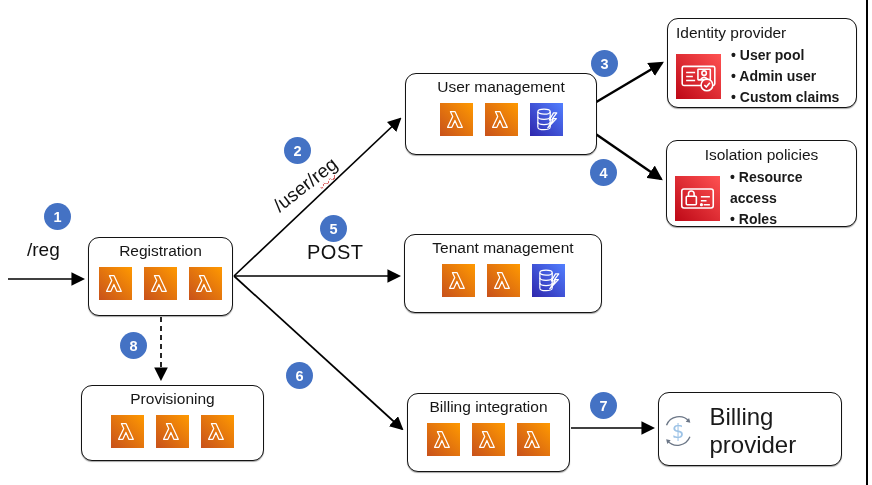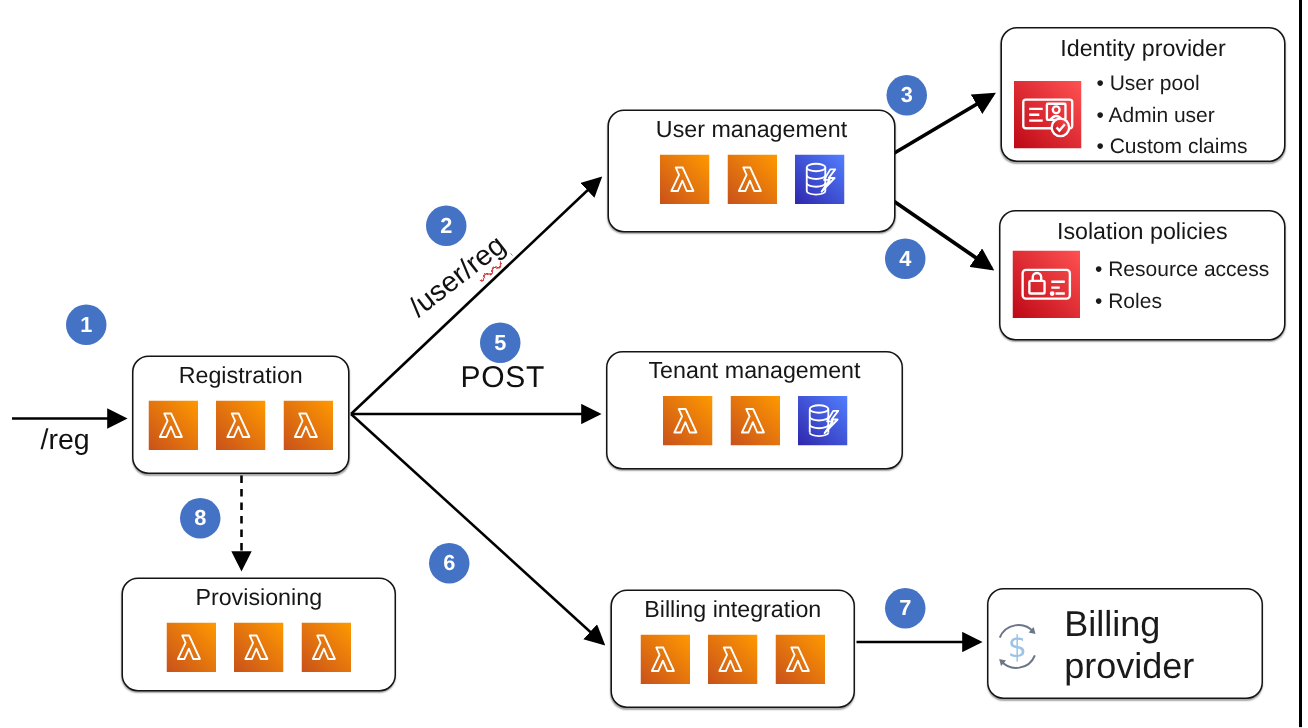--- a/index.html
+++ b/index.html
@@ -11,21 +11,21 @@
   #edges { position:absolute; left:0; top:0; width:872px; height:485px; }
   .box {
     position:absolute; background:#fff; border:1.6px solid #141414; border-radius:11px;
     box-shadow:0 1px 1px rgba(0,0,0,.35); display:flex; flex-direction:column; align-items:center;
     padding-top:3px;
   }
   .box-title { font-size:15.5px; color:#161616; white-space:nowrap; line-height:1.3; }
   .icon-row { display:flex; gap:12px; margin-top:6px; }
   .svc-icon { width:33px; height:33px; display:block; }
   .side-box { flex-direction:column; align-items:stretch; padding:4px 8px 4px 8px; }
-  .side-body { display:flex; align-items:center; gap:10px; margin-top:2px; }
+  .side-body { display:flex; align-items:center; gap:10px; margin-top:2px;font-weight:bold; }
   .red-icon { width:45px; height:45px; flex:0 0 auto; }
   .bullets { list-style:none; font-size:14px; line-height:1.5; }
   .bullets li::before { content:"•  "; }
   .badge {
     position:absolute; width:27px; height:27px; border-radius:50%;
     background:#4472C4; color:#fff; font-size:14.5px; font-weight:bold;
     display:flex; align-items:center; justify-content:center;
   }
   .edge-label { position:absolute; font-size:19px; color:#111; white-space:nowrap; }
   .label-post { font-size:20px; letter-spacing:.5px; }
@@ -170,21 +170,21 @@
           <path d="M12.7 10.5h5.6L27 29.5h-5.4l-3.5-8.4-3.7 8.4h-5.2l6.2-13-2.7-6z" fill="none" stroke="#fff" stroke-width="1.5" stroke-linejoin="round"></path>
         </svg>
       <svg class="svc-icon" viewBox="0 0 40 40">
           <rect width="40" height="40" fill="url(#gLambda)"></rect>
           <path d="M12.7 10.5h5.6L27 29.5h-5.4l-3.5-8.4-3.7 8.4h-5.2l6.2-13-2.7-6z" fill="none" stroke="#fff" stroke-width="1.5" stroke-linejoin="round"></path>
         </svg>
     </div>
   </div>
 
   <div class="box side-box" style="left:667px; top:18px; width:190px; height:90px;">
-    <div class="box-title" style="text-align:center;">Identity provider</div>
+    <div class="box-title" style="text-align:left;">Identity provider</div>
     <div class="side-body">
       <svg class="red-icon" viewBox="0 0 40 40">
         <rect width="40" height="40" fill="url(#gRed)"></rect>
         <g fill="none" stroke="#fff" stroke-width="1.4">
           <rect x="5.5" y="11" width="29" height="17" rx="1.5"></rect>
           <path d="M9 16.5h8M9 20h6M9 23.5h8"></path>
           <rect x="19.5" y="13.5" width="11" height="9.5" rx="0.5"></rect>
           <circle cx="25" cy="17" r="2"></circle>
           <path d="M21.5 23q3.5-4.5 7 0"></path>
         </g>
@@ -227,21 +227,21 @@
           <path d="M37 30 A16 16 0 0 1 10 34.5"></path>
         </g>
         <path d="M36 7.5 l1.5 5.5 -5.5 -1.2 z" fill="#6b7686"></path>
         <path d="M10 38.5 l-1.5 -5.5 5.5 1.2 z" fill="#6b7686"></path>
         <text x="23" y="31" text-anchor="middle" font-size="24" fill="#9DC3E6" font-family="DejaVu Sans, sans-serif">$</text>
       </svg>
       <div class="billing-label">Billing provider</div>
     </div>
   </div>
 
-  <div class="edge-label" style="left:27px; top:239px;margin-top:44px;">/reg</div>
+  <div class="edge-label" style="left:27px; top:239px;">/reg</div>
   <div class="edge-label label-userreg" style="left:276px; top:197px;"><span>/user/</span><span class="squiggle">reg</span></div>
   <div class="edge-label label-post" style="left:307px; top:241px;">POST</div>
 
   <div class="badge" style="left:44px; top:203px;">1</div>
   <div class="badge" style="left:284px; top:137px;">2</div>
   <div class="badge" style="left:591px; top:50px;">3</div>
   <div class="badge" style="left:590px; top:159px;">4</div>
   <div class="badge" style="left:320px; top:215px;">5</div>
   <div class="badge" style="left:286px; top:362px;">6</div>
   <div class="badge" style="left:590px; top:392px;">7</div>

